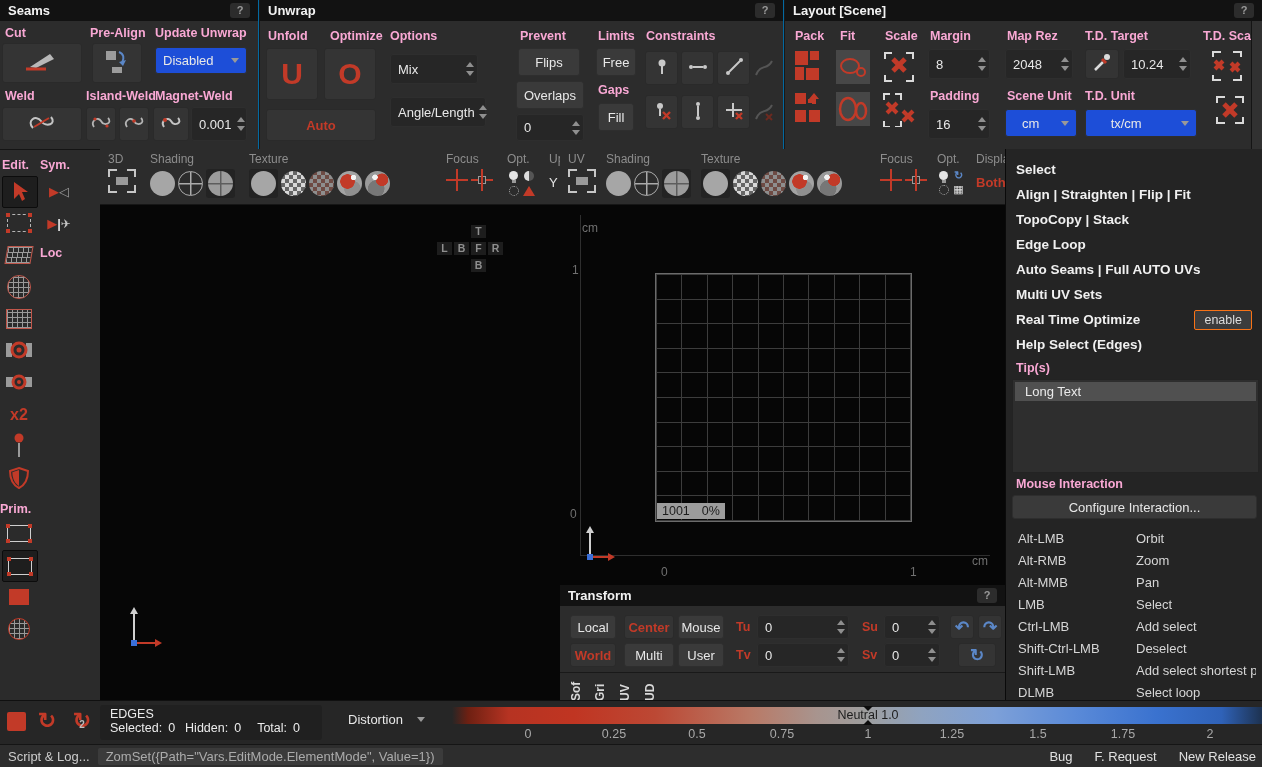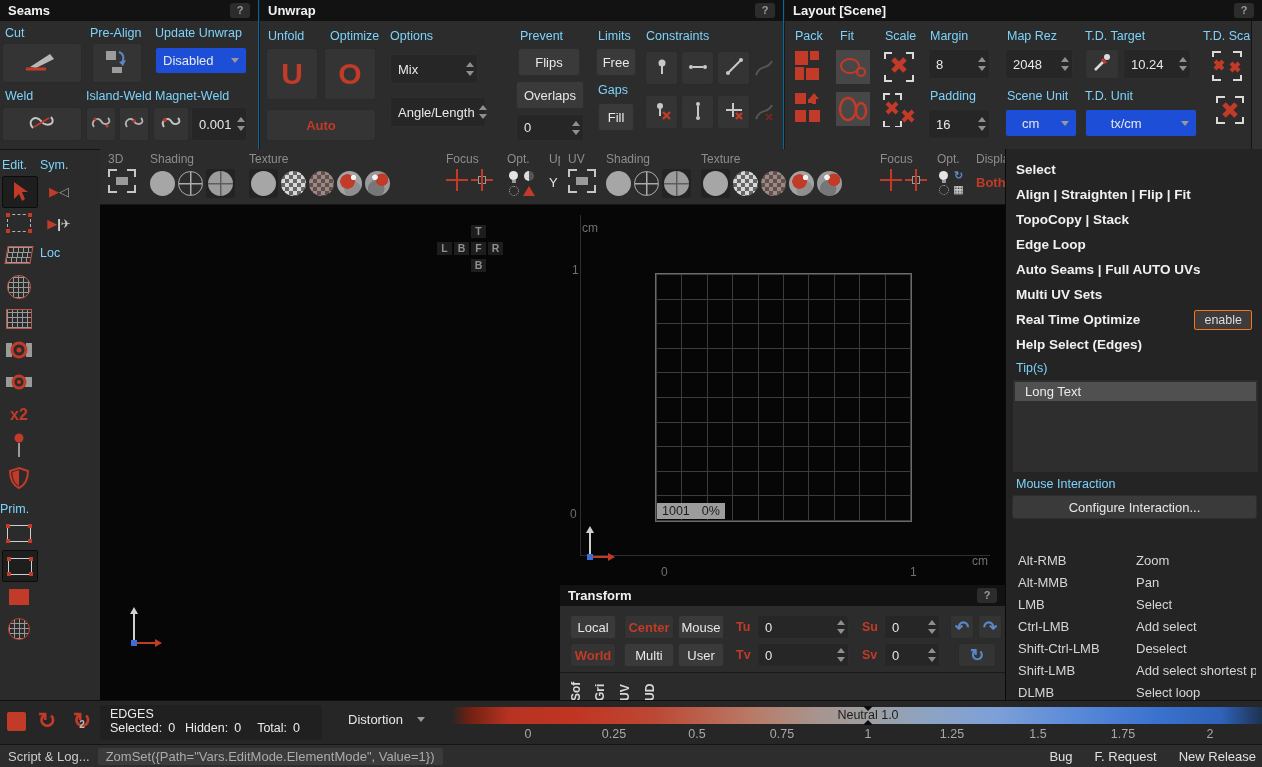--- a/index.html
+++ b/index.html
@@ -6,21 +6,21 @@
   #app{position:relative;width:1262px;height:767px;background:#181818;overflow:hidden;
        font-family:"Liberation Sans",sans-serif;color:#ddd;font-size:13px;}
   .abs{position:absolute;}
   
   .panel{position:absolute;background:#2c2c2c;border-right:1px solid #0369a1;box-sizing:border-box;}
   .hdr{height:21px;background:#121212;display:flex;align-items:center;gap:6px;padding:0 8px;
        font-weight:700;font-size:13px;color:#f2f2f2;}
   .q{margin-left:auto;width:20px;height:15px;border-radius:3px;background:#2c2c2c;color:#9a9a9a;
      font-size:11px;font-weight:700;text-align:center;line-height:15px;}
   .body{position:relative;width:100%;}
-  .lbl{position:absolute;color:#7dd3fc;font-size:12.5px;white-space:nowrap;}
+  .lbl{position:absolute;color:#f9a8d4;font-size:12.5px;white-space:nowrap;font-weight:bold;}
   .btn{position:absolute;background:#3a3a3a;border:1px solid #2e2e2e;border-radius:3px;color:#e8e8e8;
        display:flex;align-items:center;justify-content:center;font-size:13px;box-sizing:border-box;gap:4px;}
   .flat{background:#343434;border-color:#2a2a2a;}
   .dd{justify-content:flex-start;padding:0 7px;background:#1d4ed8;}
   .caret{width:0;height:0;border-left:4px solid transparent;border-right:4px solid transparent;
          border-top:5px solid #999;margin-left:auto;}
   .spin{justify-content:flex-start;padding:0 0 0 7px;background:#262626;}
   .arrcol{margin-left:auto;display:flex;flex-direction:column;align-items:center;justify-content:center;
           width:14px;height:100%;}
   .arrcol i{display:block;width:0;height:0;border-left:4px solid transparent;border-right:4px solid transparent;}
@@ -818,20 +818,24 @@
 
     <span class="lbl" style="left:10px;top:212px">Tip(s)</span>
     <div class="abs" style="left:6px;top:230px;width:245px;height:92px;background:#2e2e2e;border:1px solid #232323">
       <div style="margin:2px;background:#505050;color:#eaeaea;font-size:13px;padding:2px 10px">Long Text</div>
     </div>
 
     <span class="lbl" style="left:10px;top:328px">Mouse Interaction</span>
     <div class="btn" style="left:6px;top:346px;width:245px;height:24px">
       <span>Configure Interaction...</span>
     </div>
+    <div class="mi-row" style="top:378px">
+        <span>Alt-LMB</span>
+        <span>Orbit</span>
+      </div>
     <div class="mi-row" style="top:422px">
         <span>Alt-MMB</span>
         <span>Pan</span>
       </div>
     <div class="mi-row" style="top:400px">
         <span>Alt-RMB</span>
         <span>Zoom</span>
       </div>
     <div class="mi-row" style="top:444px">
         <span>LMB</span>

